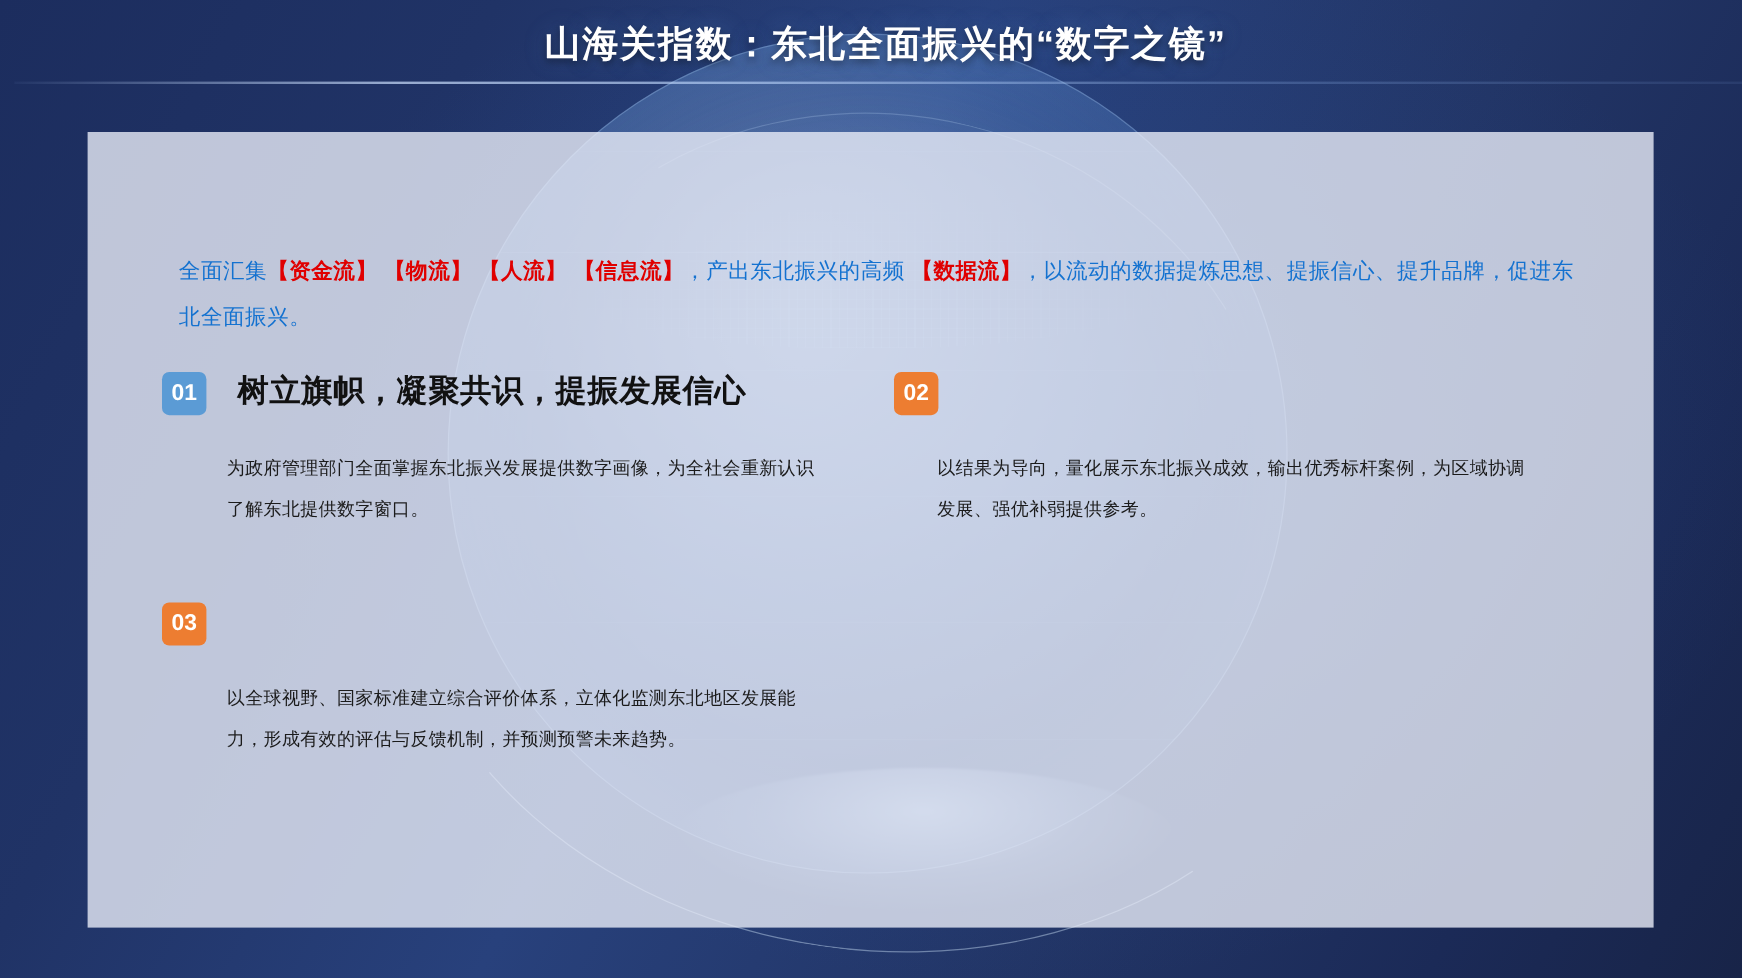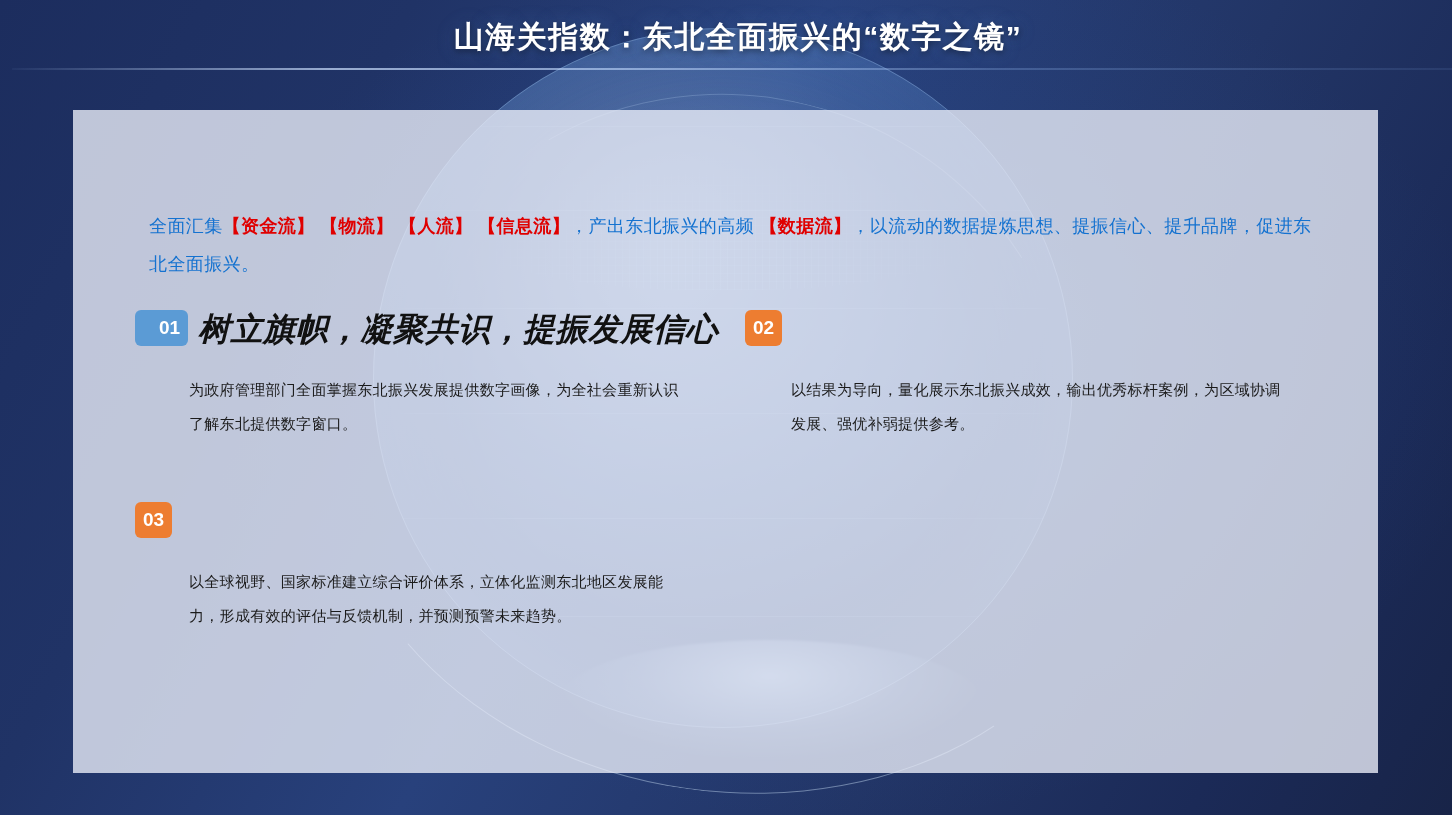--- a/index.html
+++ b/index.html
@@ -194,40 +194,39 @@
     text-align: center;
     font-family: "Liberation Sans", "DejaVu Sans", sans-serif;
   }
   .badge-blue   { background: #5b9bd5; }
   .badge-orange { background: #ed7d31; }
 
   .item-title {
     position: absolute;
     left: 63px;
     top: 0;
-    font-size: 32px;
+    font-size: 26px;
     font-weight: bold;
     color: #111111;
     letter-spacing: .5px;
     white-space: nowrap;
     font-family: "Liberation Sans", "DejaVu Sans", sans-serif;
-    font-style: italic;
   }
   .item-body {
     position: absolute;
     left: 54px;
     top: 67px;
     width: 500px;
     font-size: 15px;
     line-height: 34px;
     color: #1b1b1b;
     letter-spacing: .3px;
     font-family: Liberation Mono, monospace;
   }
-  .item-col-r .item-body { left: 46px; }
+  .item-col-r .item-body { left: 36px; }
 </style>
 </head>
 <body>
 
 <div id="slide">
 
   <div class="globe-wrap">
     <div class="globe"></div>
     <div class="globe-ring"></div>
     <div class="globe-lat">
@@ -249,21 +248,21 @@
     <div id="header-rule"></div>
   </div>
 
   <div id="panel">
     <div id="panel-inner">
 
       <p id="intro"><span>全面汇集</span><span class="hl">【资金流】</span><span> </span><span class="hl">【物流】</span><span> </span><span class="hl">【人流】</span><span> </span><span class="hl">【信息流】</span><span>，产出东北振兴的高频 </span><span class="hl">【数据流】</span><span>，以流动的数据提炼思想、提振信心、提升品牌，促进东北全面振兴。</span></p>
 
       <div class="item item-col-l item-row-1">
         <div class="item-head">
-          <span class="badge badge-blue" style="background: rgb(91, 155, 213); padding-left: 16px;">01</span>
+          <span class="badge badge-blue" style="background: rgb(91, 155, 213);">01</span>
           <span class="item-title">树立旗帜，凝聚共识，提振发展信心</span>
         </div>
         <div class="item-body">为政府管理部门全面掌握东北振兴发展提供数字画像，为全社会重新认识了解东北提供数字窗口。</div>
       </div>
 
       <div class="item item-col-r item-row-1">
         <div class="item-head">
           <span class="badge badge-orange" style="background: rgb(237, 125, 49);">02</span>
         </div>
         <div class="item-body">以结果为导向，量化展示东北振兴成效，输出优秀标杆案例，为区域协调发展、强优补弱提供参考。</div>

